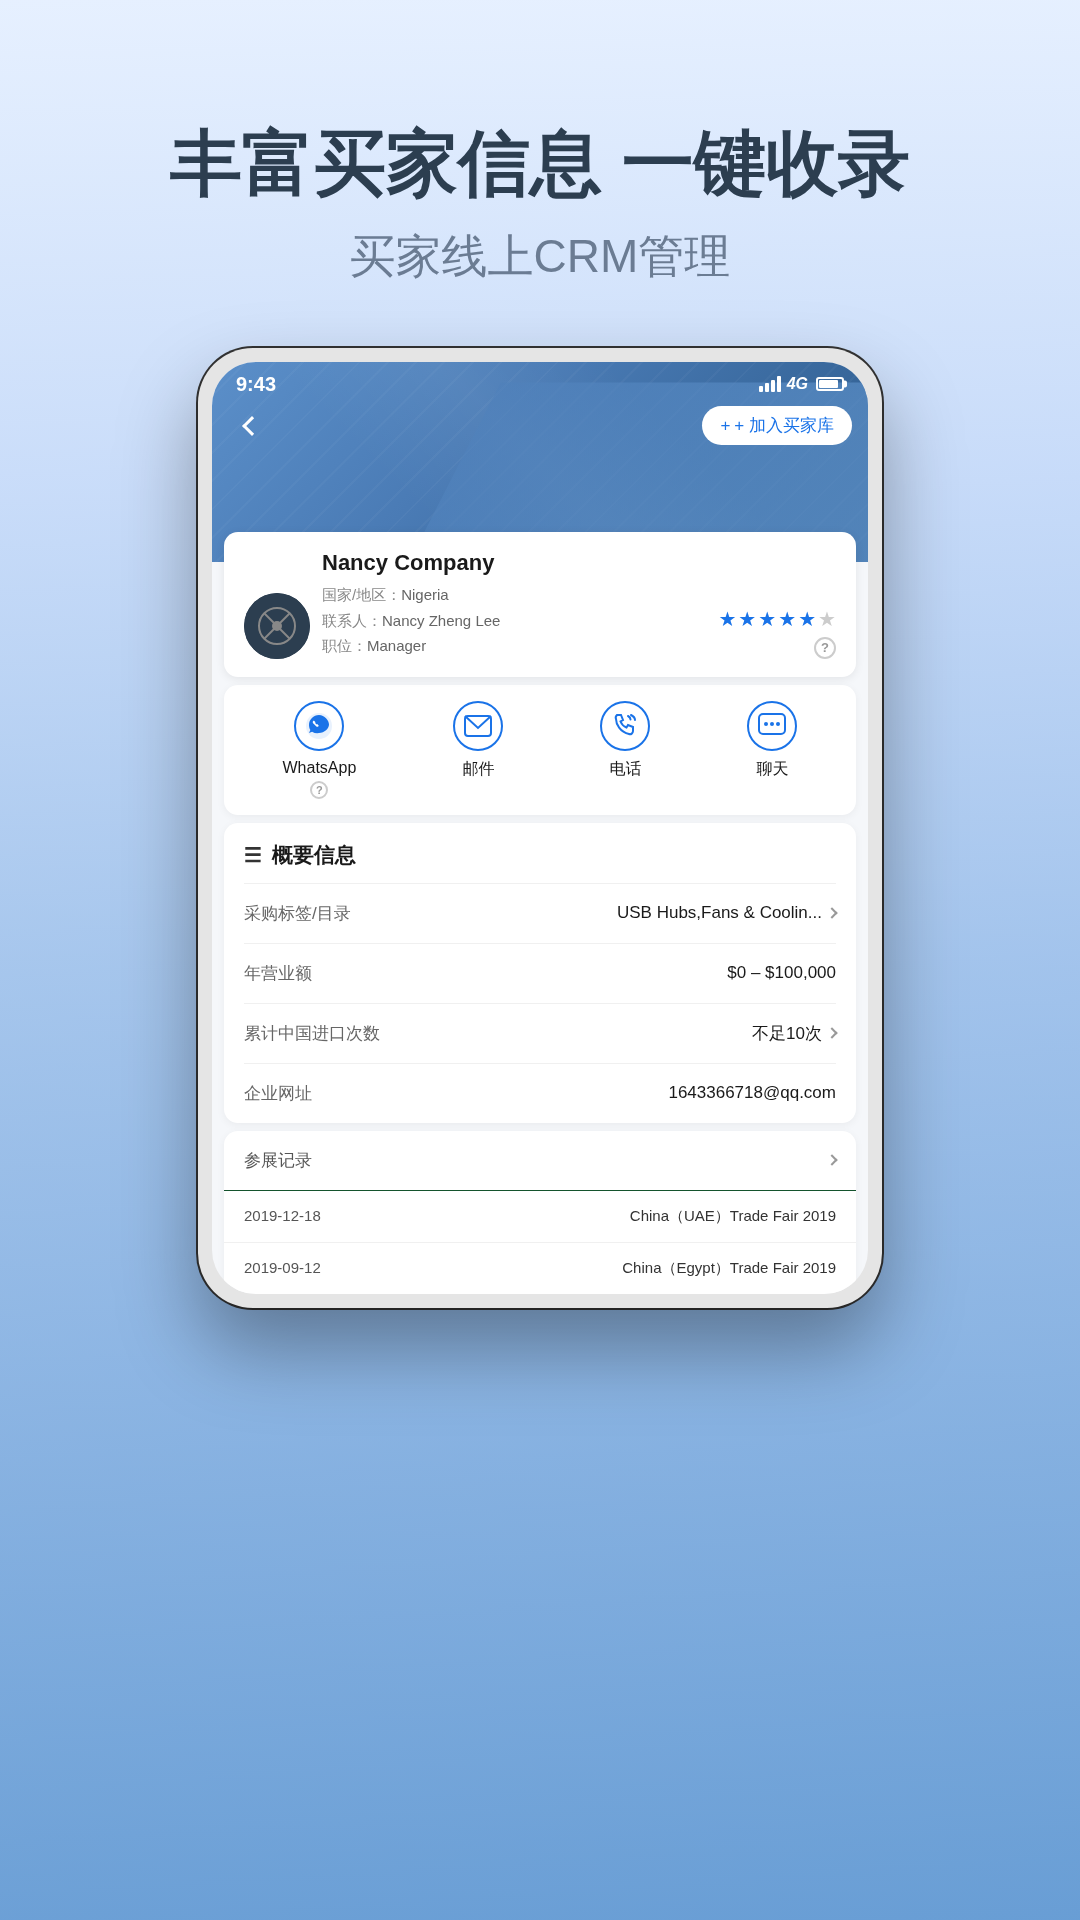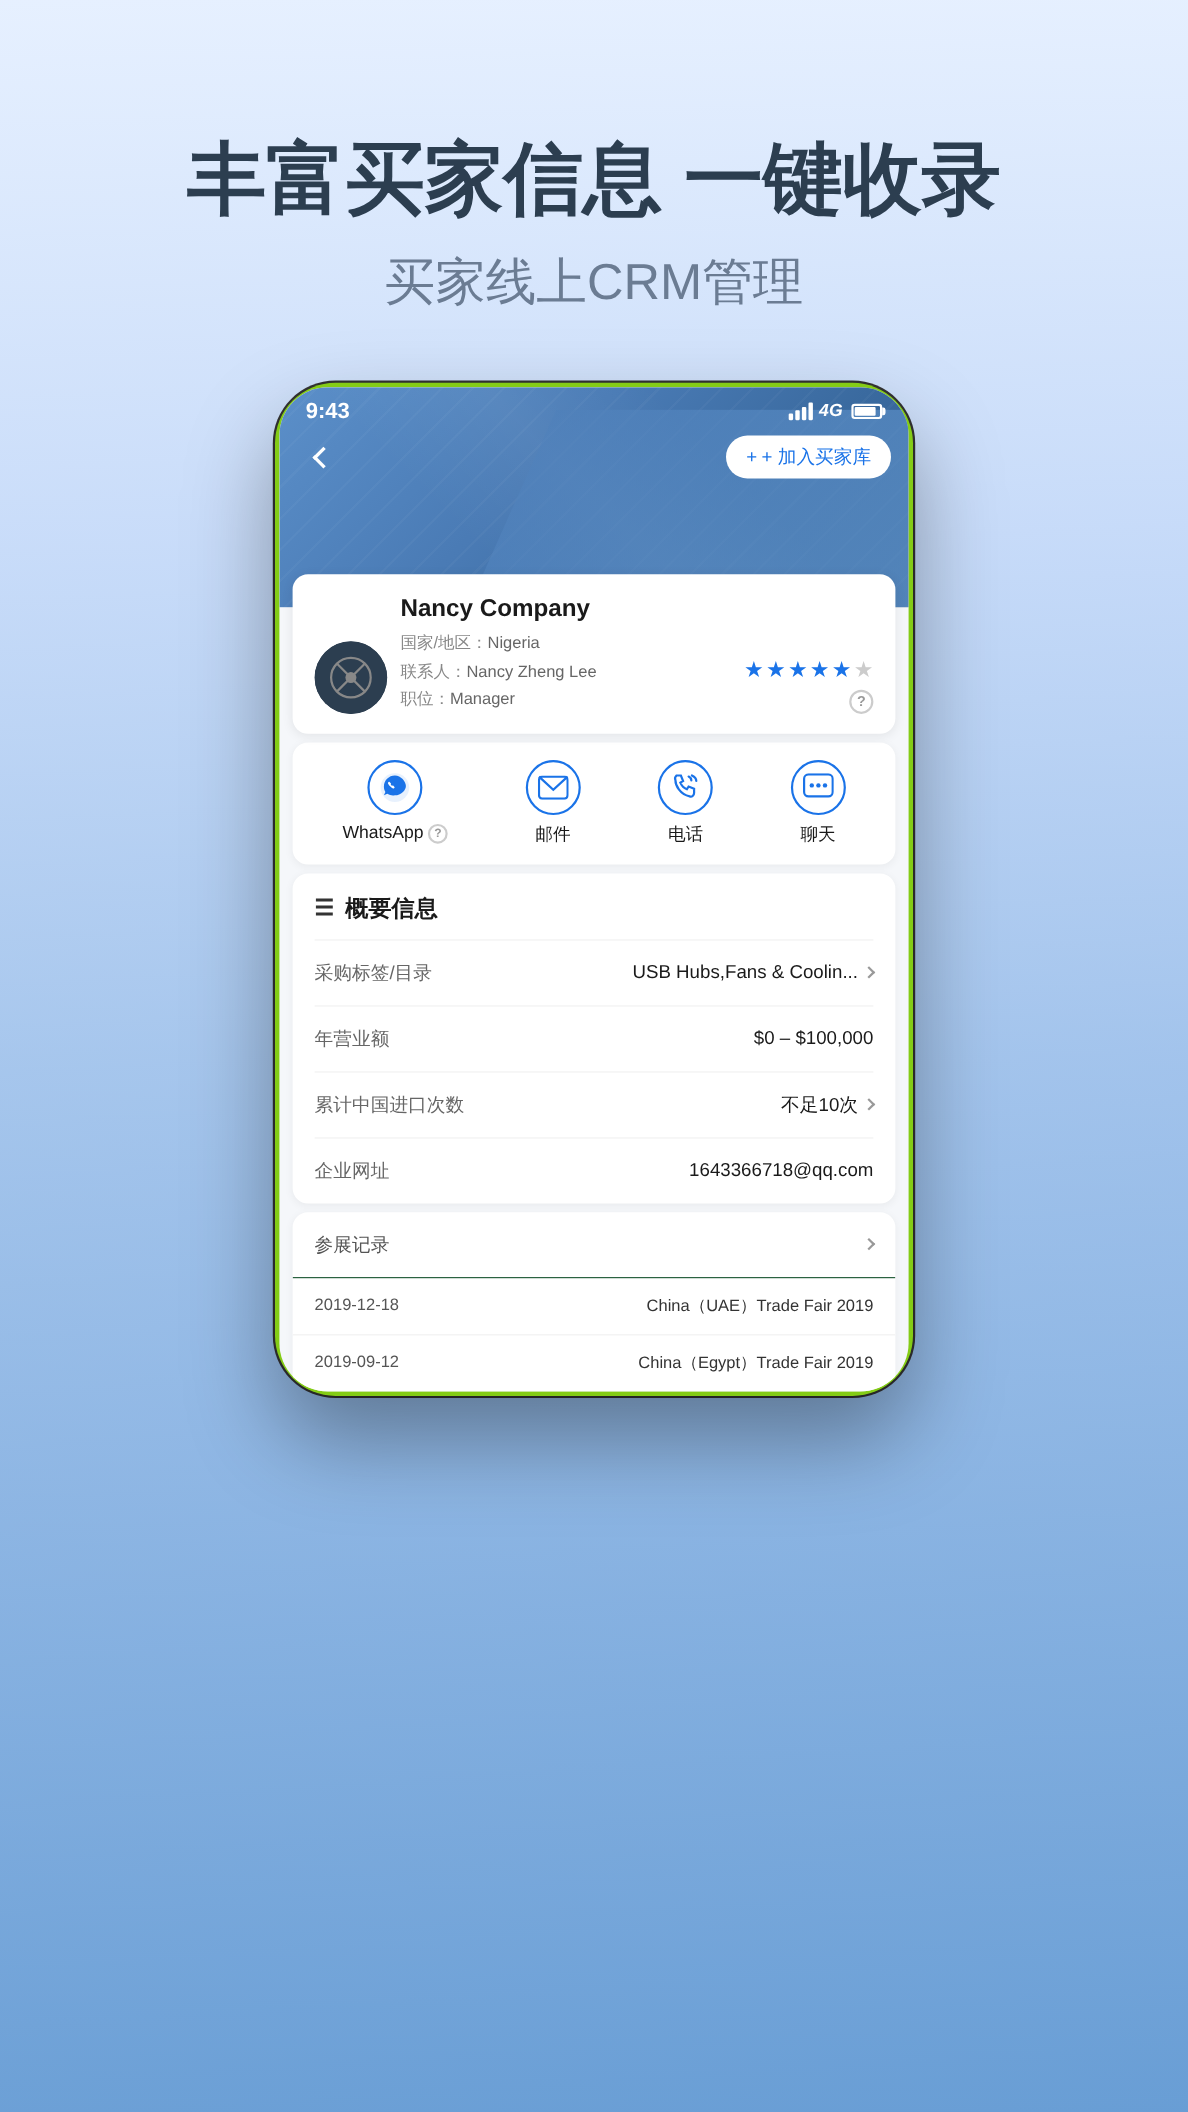--- a/index.html
+++ b/index.html
@@ -46,24 +46,24 @@
 
     .subtitle {
       font-size: 46px;
       color: #6b7c93;
       font-weight: 400;
       margin-bottom: 60px;
     }
 
     
     .phone-mockup {
-      width: 580px;
-      background: #84cc16;
+      width: 684px;
+      background: #e5e5e5;
       border-radius: 55px;
-      padding: 4px;
+      padding: 14px;
       box-shadow: 0 40px 80px rgba(0,0,0,0.35), 0 0 0 2px #333;
       position: relative;
     }
 
     .phone-screen {
       background: #f5f7fa;
       border-radius: 44px;
       overflow: hidden;
       position: relative;
     }
@@ -323,20 +323,21 @@
 
     .action-label {
       font-size: 16px;
       color: #1a1a1a;
     }
 
     .action-label-wrap {
       display: flex;
       align-items: center;
       gap: 4px;
+      flex-direction: column;
     }
 
     
     .icon-whatsapp {
       width: 28px;
       height: 28px;
     }
 
     
     .icon-email {

